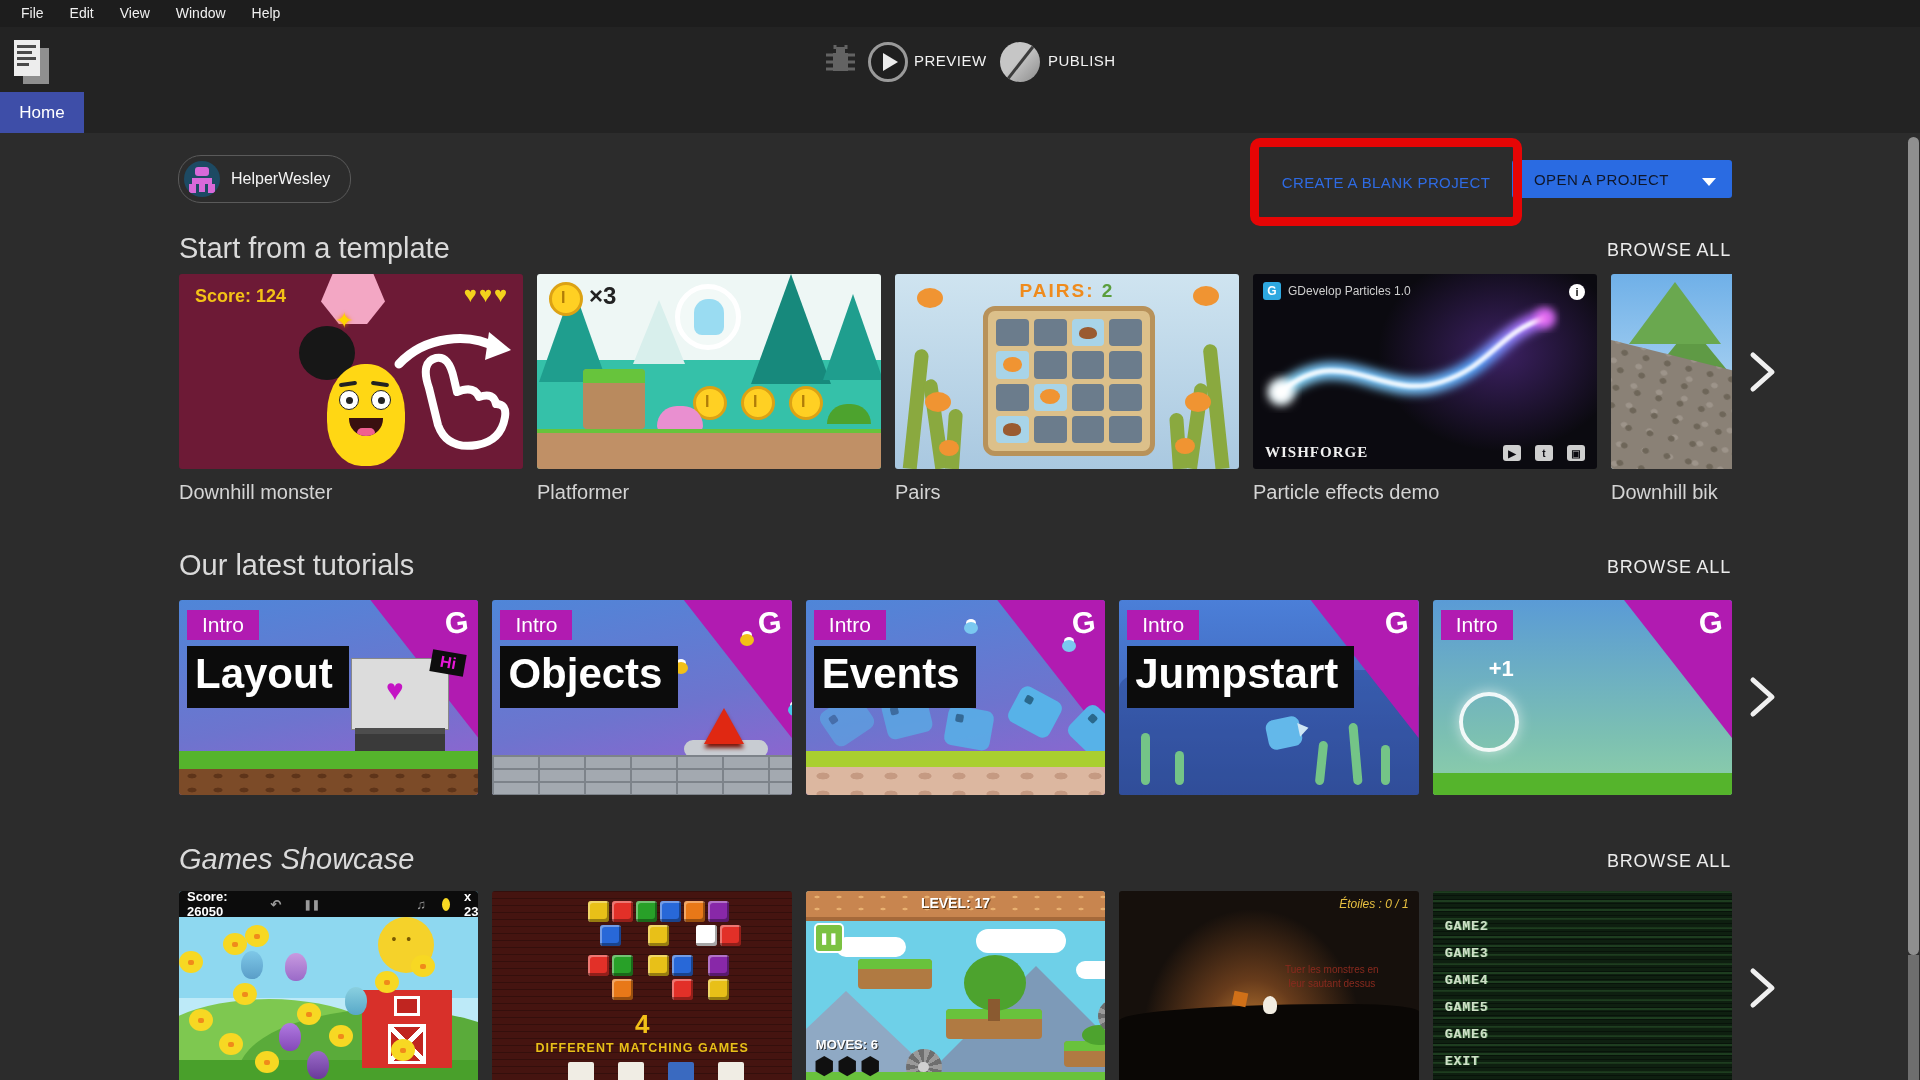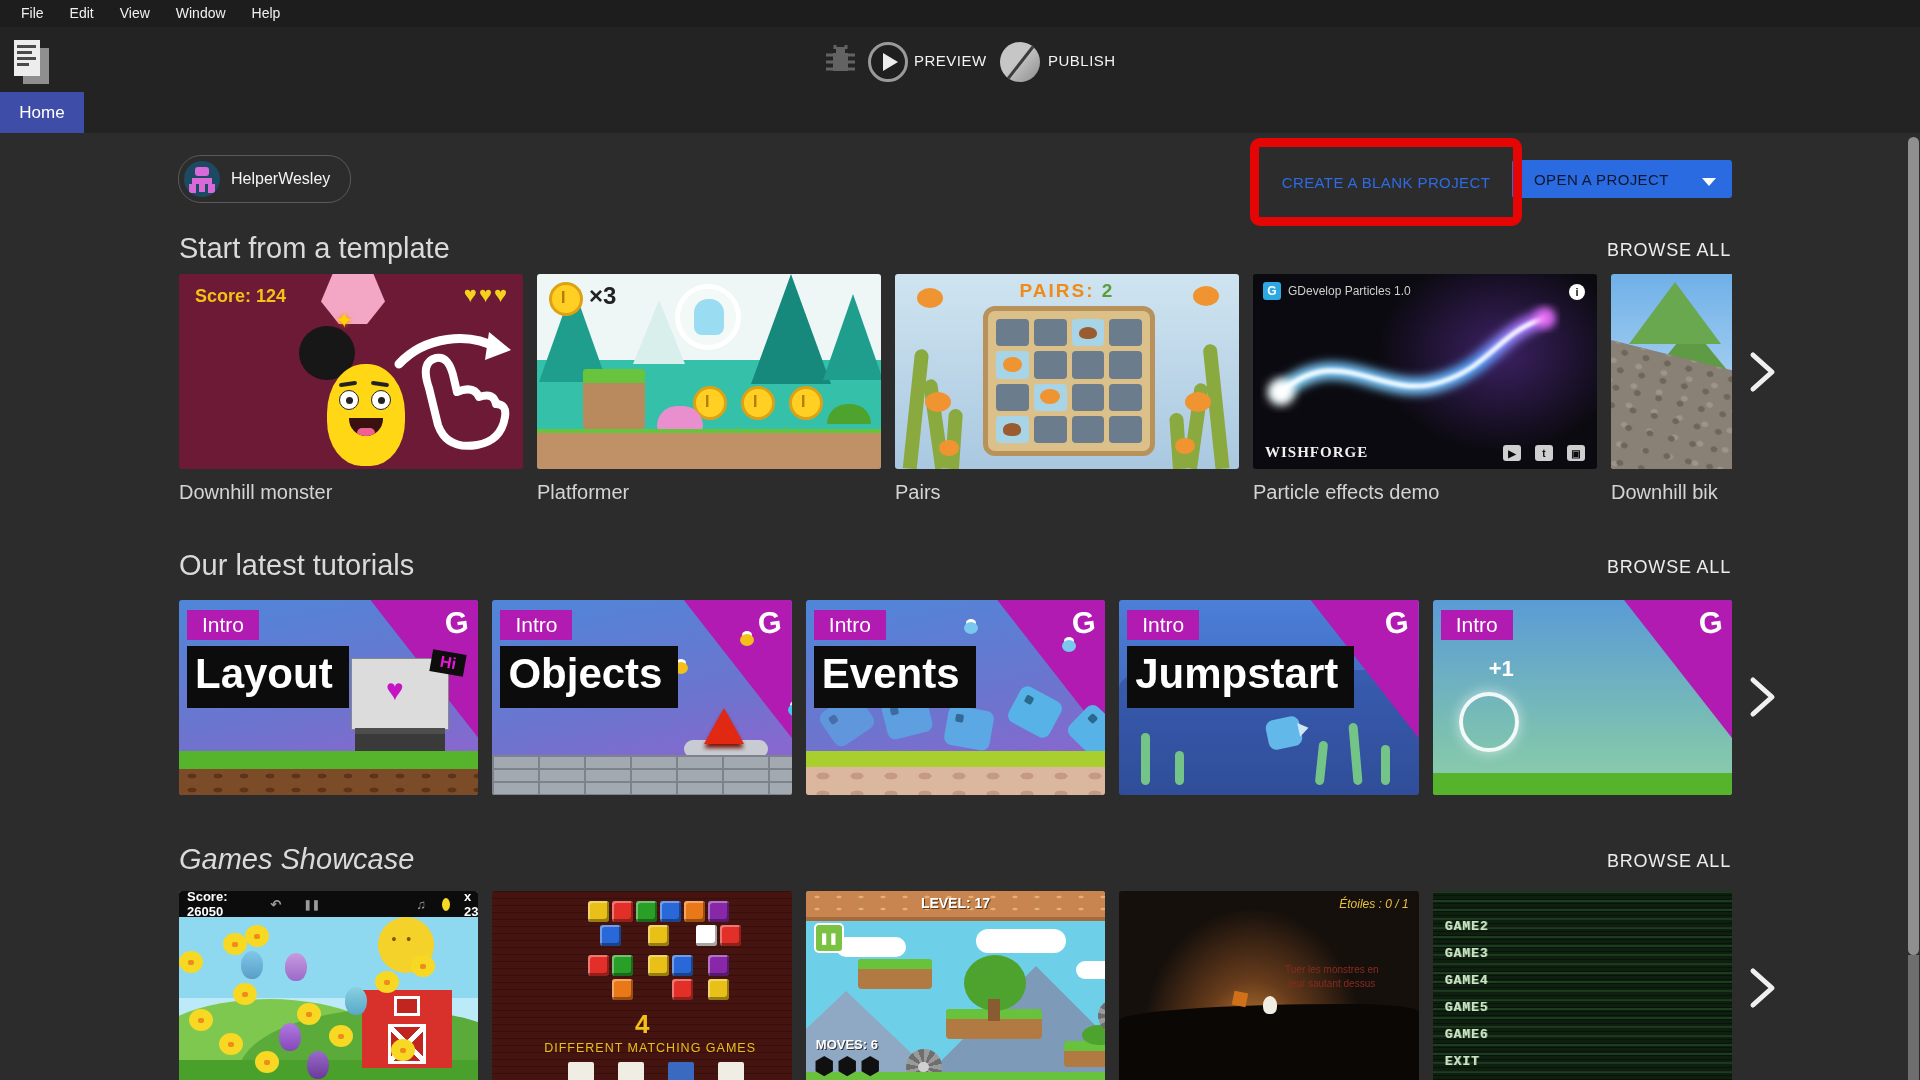--- a/index.html
+++ b/index.html
@@ -190,21 +190,21 @@
       background:linear-gradient(45deg,transparent 45%,#fff 45% 55%,transparent 55%),
                  linear-gradient(-45deg,transparent 45%,#fff 45% 55%,transparent 55%);}
   .barn-win{position:absolute;left:32px;top:6px;width:26px;height:20px;background:#c02520;border:3px solid #fff;box-sizing:border-box;}
   .chick{position:absolute;width:24px;height:22px;background:#f7d823;border-radius:50%;}
   .chick:before{content:"";position:absolute;left:9px;top:9px;width:6px;height:5px;background:#f08a1a;border-radius:2px;}
   .egg{position:absolute;width:22px;height:28px;border-radius:50% 50% 46% 46%;}
   .tile-bg{background:#451410;
       background-image:linear-gradient(rgba(0,0,0,.25) 1px, transparent 1px);background-size:100% 7px;}
   .tl{position:absolute;width:21px;height:21px;border-radius:3px;box-shadow:inset -2px -3px 0 rgba(0,0,0,.35), inset 2px 2px 0 rgba(255,255,255,.35);}
   .tile-4{position:absolute;left:0;top:118px;width:100%;text-align:center;color:#f2c018;font-weight:bold;font-size:26px;}
-  .tile-tag{position:absolute;left:8px;top:150px;width:100%;text-align:center;color:#e8c018;font-weight:normal;font-size:12.5px;letter-spacing:1px;}
+  .tile-tag{position:absolute;left:0;top:150px;width:100%;text-align:center;color:#e8c018;font-weight:bold;font-size:12.5px;letter-spacing:1px;}
   .mini{position:absolute;bottom:4px;width:26px;height:20px;background:#f0ede4;border-radius:2px;}
   .lvl-sky{background:#6ed0e8;}
   .lvl-bar{position:absolute;left:0;top:0;width:100%;height:26px;background:#c8854f;border-bottom:4px solid #a5693a;
       background-image:radial-gradient(#e8b070 2px, transparent 3px);background-size:22px 12px;z-index:4;}
   .lvl-label{position:absolute;left:0;top:4px;width:100%;text-align:center;color:#fff;font-weight:bold;
       font-size:14px;text-shadow:1px 1px 0 #5a3a1a;z-index:5;}
   .cloud{position:absolute;background:#fff;border-radius:20px;}
   .mtn{position:absolute;bottom:0;width:0;height:0;}
   .plat{position:absolute;background:#b07a42;border-radius:4px;}
   .plat:before{content:"";position:absolute;left:0;top:0;width:100%;height:10px;background:#69c23c;border-radius:4px 4px 0 0;}

